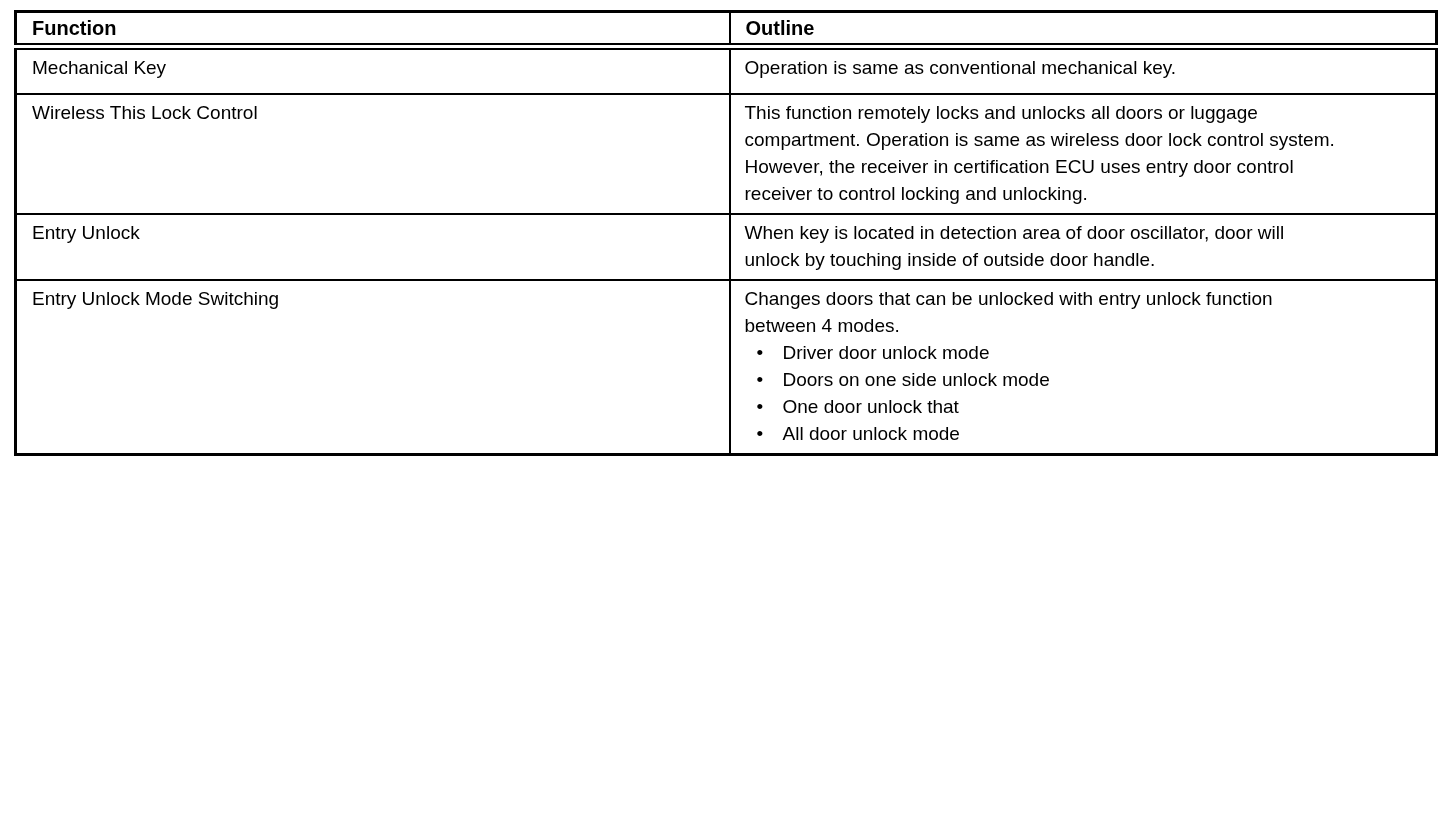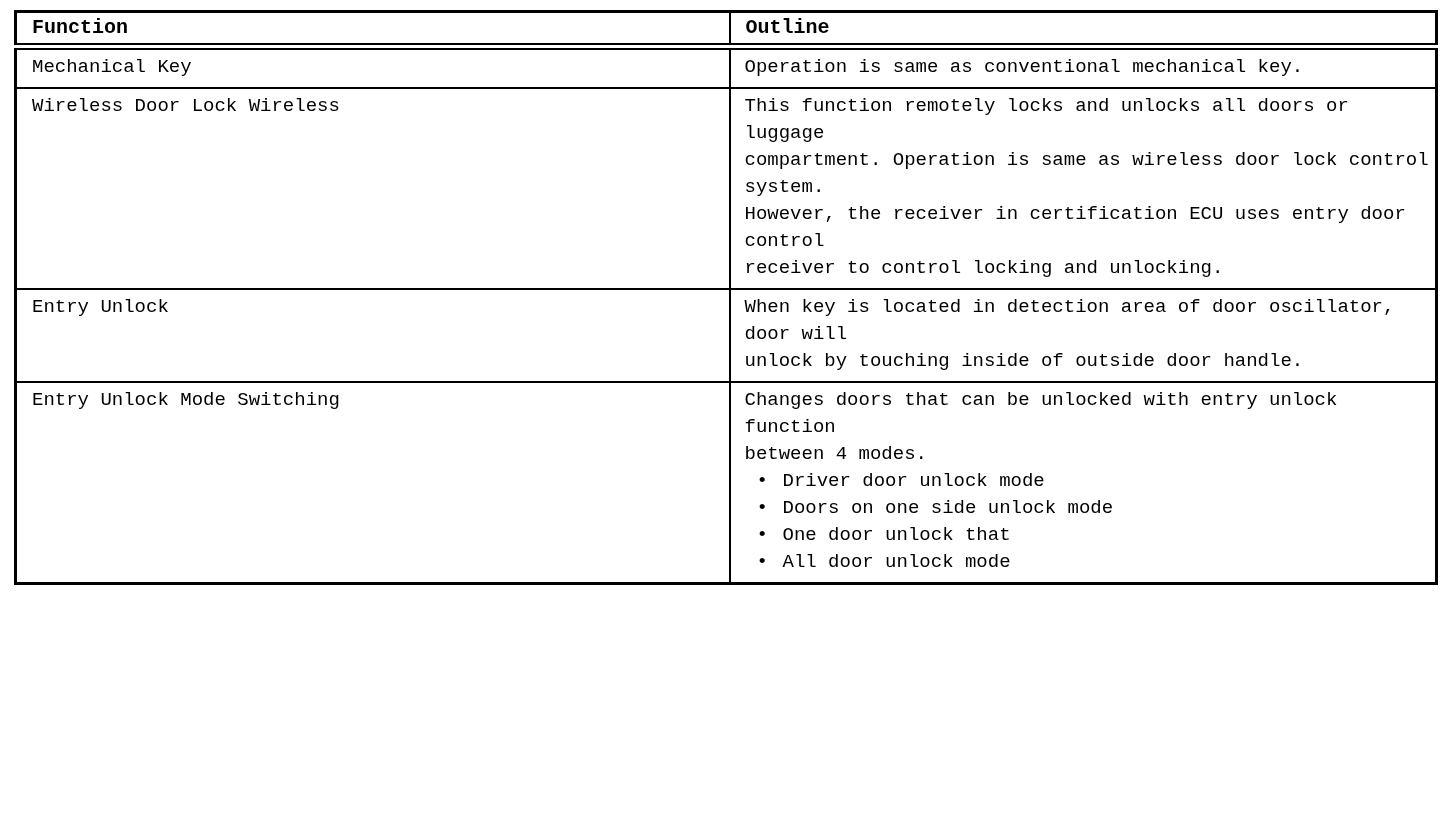--- a/index.html
+++ b/index.html
@@ -27,31 +27,30 @@
   }
   col.col-function { width: 714px; }
   col.col-outline  { width: 707px; }
 
   th, td {
     border: 2px solid #000000;
     vertical-align: top;
     text-align: left;
     font-size: 19px;
     color: #000000;
-    font-family: Liberation Mono, monospace;
   }
   thead th {
     font-size: 20px;
     font-weight: bold;
     line-height: 24px;
     padding: 3px 10px 3px 15px;
     border-bottom: 7px double #000000;
   }
   td.function-cell {
-    padding: 4px 10px 6px 15px;
+    padding: 4px 10px 12px 15px;
     line-height: 27px;
   }
   td.outline-cell {
     padding: 4px 4px 6px 14px;
     line-height: 27px;
     margin-top: 9px;
   }
   .outline-text {
     white-space: pre-line;
   }
@@ -93,21 +92,21 @@
         <span class="function-text">Mechanical Key</span>
       </td>
       <td class="outline-cell">
         <div class="outline-text">Operation is same as conventional mechanical key.</div>
 
       </td>
     </tr>
 
     <tr>
       <td class="function-cell">
-        <span class="function-text">Wireless Door Lock Wireless</span>
+        <span class="function-text">Wireless This Lock Control</span>
       </td>
       <td class="outline-cell">
         <div class="outline-text">This function remotely locks and unlocks all doors or luggage
 compartment. Operation is same as wireless door lock control system.
 However, the receiver in certification ECU uses entry door control
 receiver to control locking and unlocking.</div>
 
       </td>
     </tr>
 

